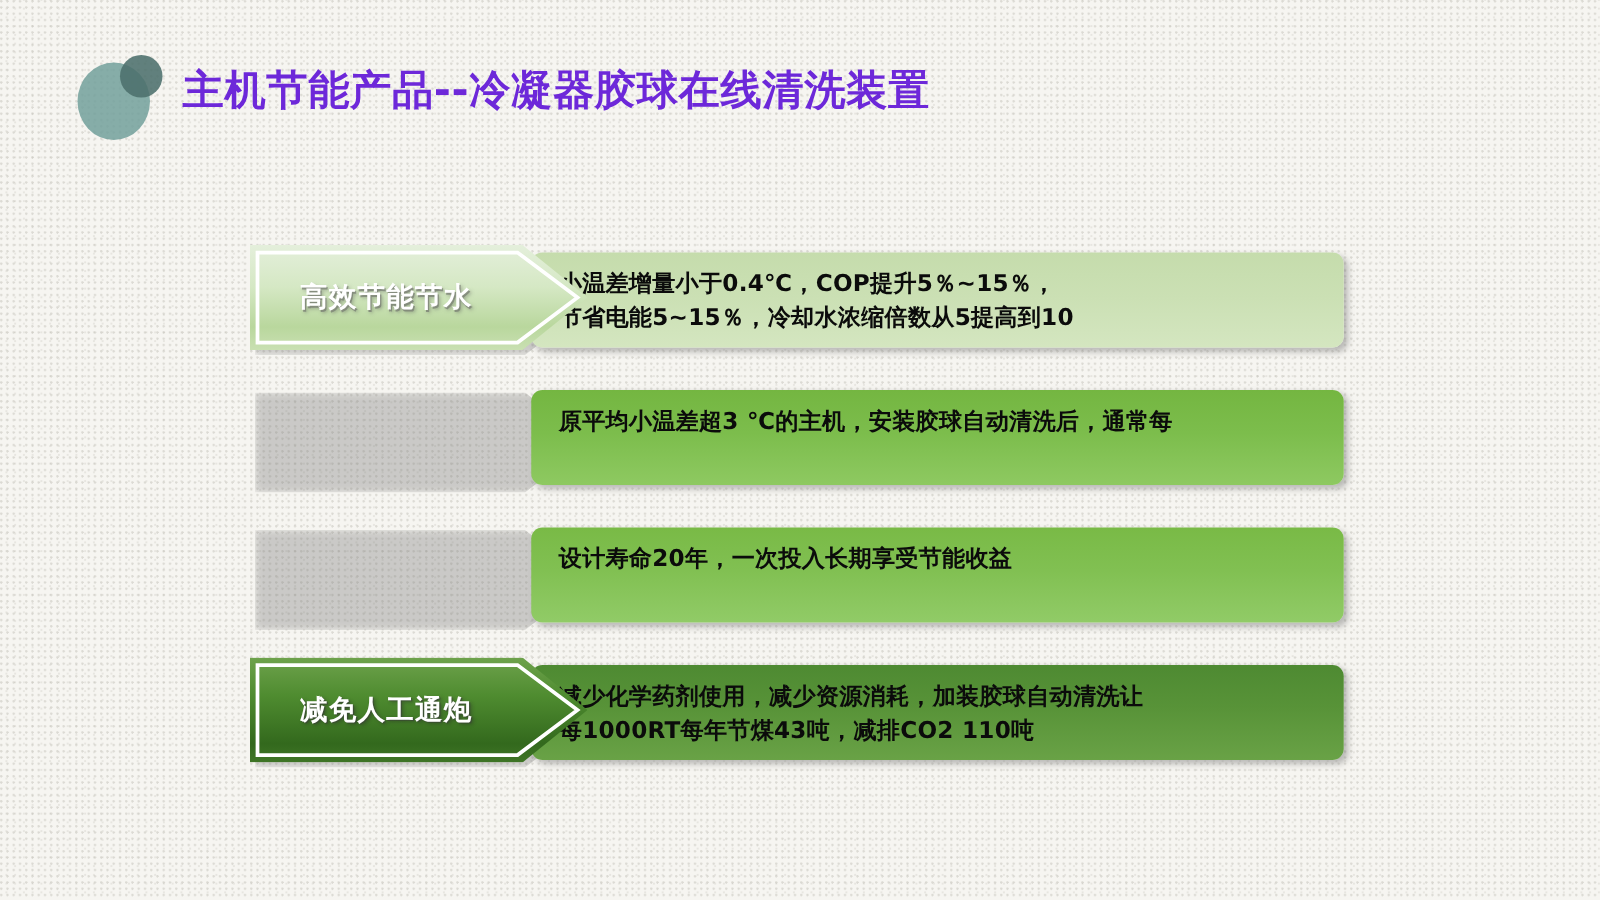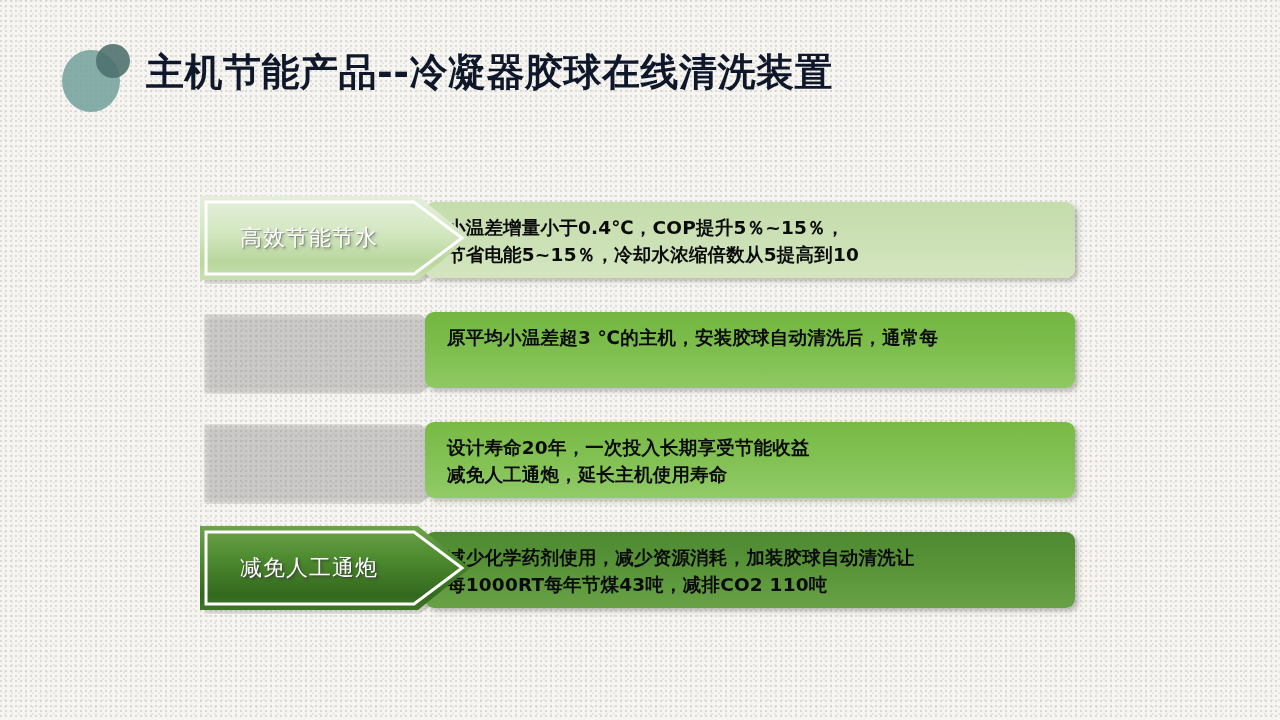--- a/index.html
+++ b/index.html
@@ -66,23 +66,23 @@
     width: 34px;
     height: 34px;
     border-radius: 50%;
     background: #4c6f6c;
     opacity: 0.88;
   }
   #page-title {
     position: absolute;
     left: 146px;
     top: 14px;
-    font-size: 38px;
+    font-size: 33px;
     font-weight: bold;
-    color: #0f172a;
+    color: #6d28d9;
     letter-spacing: 0.5px;
     white-space: nowrap;
     line-height: 44px;
   }
 
   
   .row {
     position: absolute;
     left: 0;
     width: 1280px;
@@ -148,21 +148,21 @@
   .label-text {
     position: absolute;
     left: 0;
     top: 0;
     width: 218px;
     height: 84px;
     display: flex;
     align-items: center;
     justify-content: center;
     font-size: 22px;
-    font-weight: normal;
+    font-weight: bold;
     color: #ffffff;
     letter-spacing: 1px;
     text-shadow:
       1px 1px 0 rgba(60,60,60,0.55),
       2px 2px 3px rgba(40,40,40,0.45);
     white-space: nowrap;
   }
   .row-1 .label-text { color: #ffffff; text-shadow: 1px 1px 0 rgba(120,125,115,0.75), 2px 2px 3px rgba(100,105,95,0.5); }
 
   
@@ -216,21 +216,20 @@
         <span class="line">原平均小温差超3 ℃的主机，安装胶球自动清洗后，通常每</span>
       </div>
     </div>
     <div class="label-shadow"></div>
   </div>
 
   <div class="row row-3">
     <div class="body-panel">
       <div class="body-text">
         <span class="line">设计寿命20年，一次投入长期享受节能收益</span>
-        <span class="line">减免人工通炮，延长主机使用寿命</span>
       </div>
     </div>
     <div class="label-shadow"></div>
   </div>
 
   <div class="row row-4">
     <div class="body-panel">
       <div class="body-text">
         <span class="line">减少化学药剂使用，减少资源消耗，加装胶球自动清洗让</span>
         <span class="line">每1000RT每年节煤43吨，减排CO2   110吨</span>

